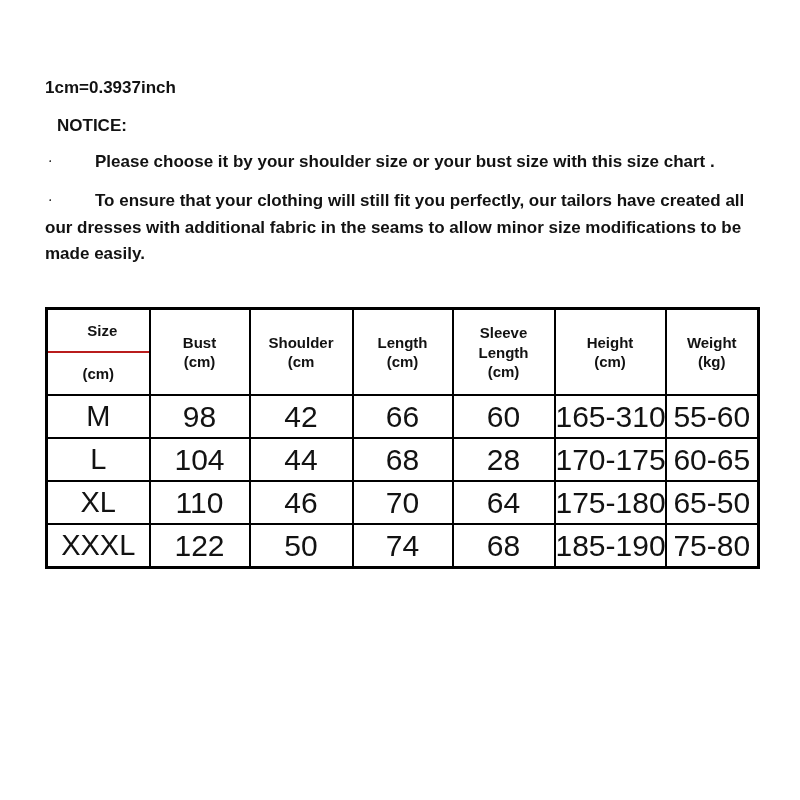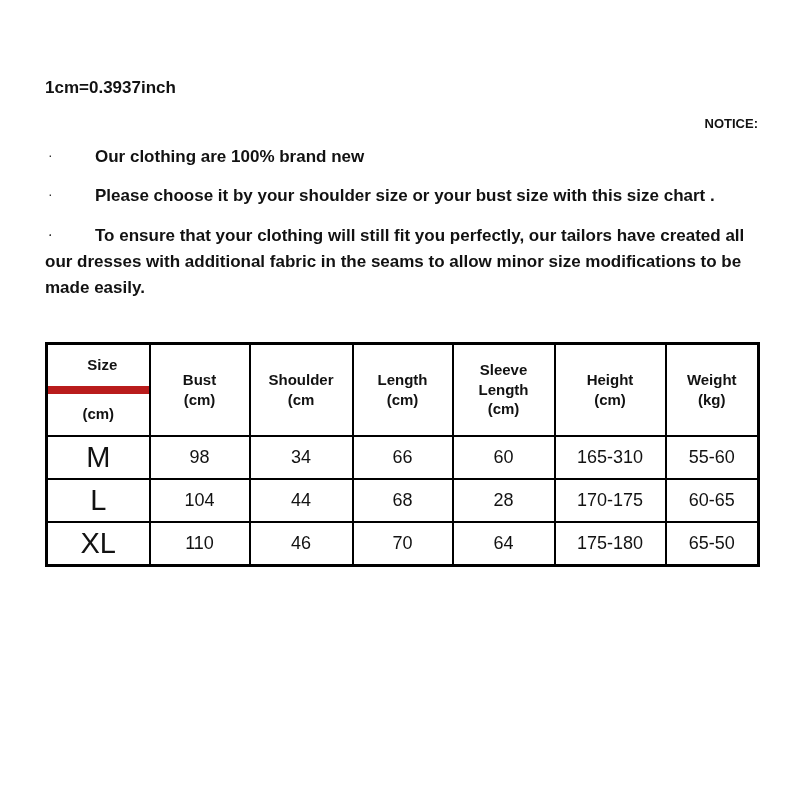--- a/index.html
+++ b/index.html
@@ -20,24 +20,23 @@
     height: 800px;
     padding: 78px 42px 0 45px;
     background: #ffffff;
   }
   .conversion-note {
     font-size: 17px;
     font-weight: bold;
     margin: 0 0 18px 0;
   }
   .notice-title {
-    font-size: 13px;
-    font-weight: bold;
-    margin: 0 0 13px 2px;
-    text-align: right;
+    font-size: 17px;
+    font-weight: bold;
+    margin: 0 0 13px 12px;
   }
   .bullet {
     position: relative;
     margin: 0 0 13px 0;
     font-size: 17px;
     font-weight: bold;
     line-height: 1.55;
     text-indent: 50px;
   }
   .bullet .dot {
@@ -67,55 +66,54 @@
     height: 84px;
     font-size: 15px;
     font-weight: bold;
     line-height: 1.3;
   }
   .th-label { padding: 0 6px; }
   .th-unit  { padding: 0 6px; }
   .size-th { padding: 0; }
   .size-th-top {
     height: 41px;
-    border-bottom: 8px solid #b91c1c;
+    border-bottom: 2px solid #b91c1c;
     display: flex;
     align-items: center;
     justify-content: center;
     padding-left: 8px;
   }
   .size-th-bottom {
     height: 41px;
     display: flex;
     align-items: center;
     justify-content: center;
   }
   .size-table td {
     height: 41px;
-    font-size: 18px;
+    font-size: 30px;
     font-weight: normal;
     letter-spacing: 0;
     white-space: nowrap;
   }
   .size-table td.size-col {
     font-size: 29px;
   }
 </style>
 </head>
 <body>
 
 <div class="page">
 
   <p class="conversion-note">1cm=0.3937inch</p>
 
   <p class="notice-title">NOTICE:</p>
 
   <p class="bullet">
     <span class="dot">·</span>
-    <span>Our clothing are 100% brand new</span>
   </p>
 
   <p class="bullet">
     <span class="dot">·</span>
     <span>Please choose it by your shoulder size or your bust size with this size chart .</span>
   </p>
 
   <p class="bullet">
     <span class="dot">·</span>
   </p>
@@ -164,21 +162,21 @@
         <th>
           <div class="th-label">Weight</div>
           <div class="th-unit">(kg)</div>
         </th>
       </tr>
     </thead>
     <tbody>
       <tr>
         <td class="size-col">M</td>
         <td>98</td>
-        <td>34</td>
+        <td>42</td>
         <td>66</td>
         <td>60</td>
         <td>165-310</td>
         <td>55-60</td>
       </tr>
       <tr>
         <td class="size-col">L</td>
         <td>104</td>
         <td>44</td>
         <td>68</td>
@@ -188,16 +186,25 @@
       </tr>
       <tr>
         <td class="size-col">XL</td>
         <td>110</td>
         <td>46</td>
         <td>70</td>
         <td>64</td>
         <td>175-180</td>
         <td>65-50</td>
       </tr>
+      <tr>
+        <td class="size-col">XXXL</td>
+        <td>122</td>
+        <td>50</td>
+        <td>74</td>
+        <td>68</td>
+        <td>185-190</td>
+        <td>75-80</td>
+      </tr>
     </tbody>
   </table>
 
 </div>
 
 </body></html>

